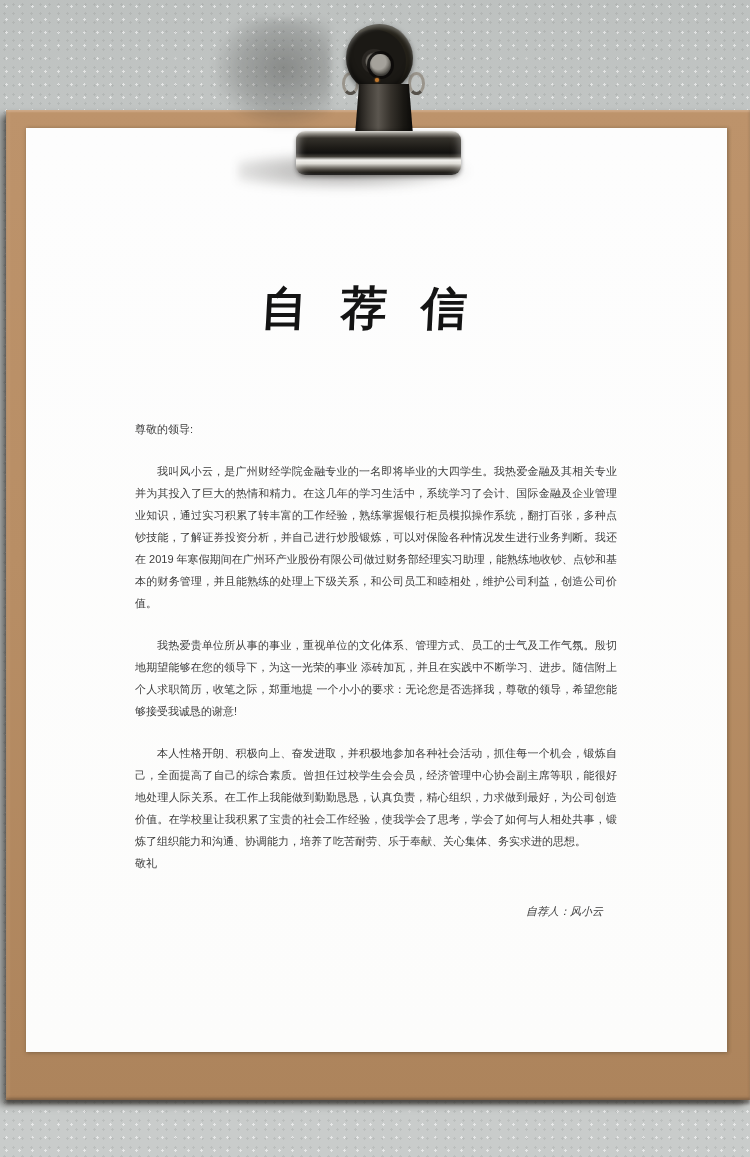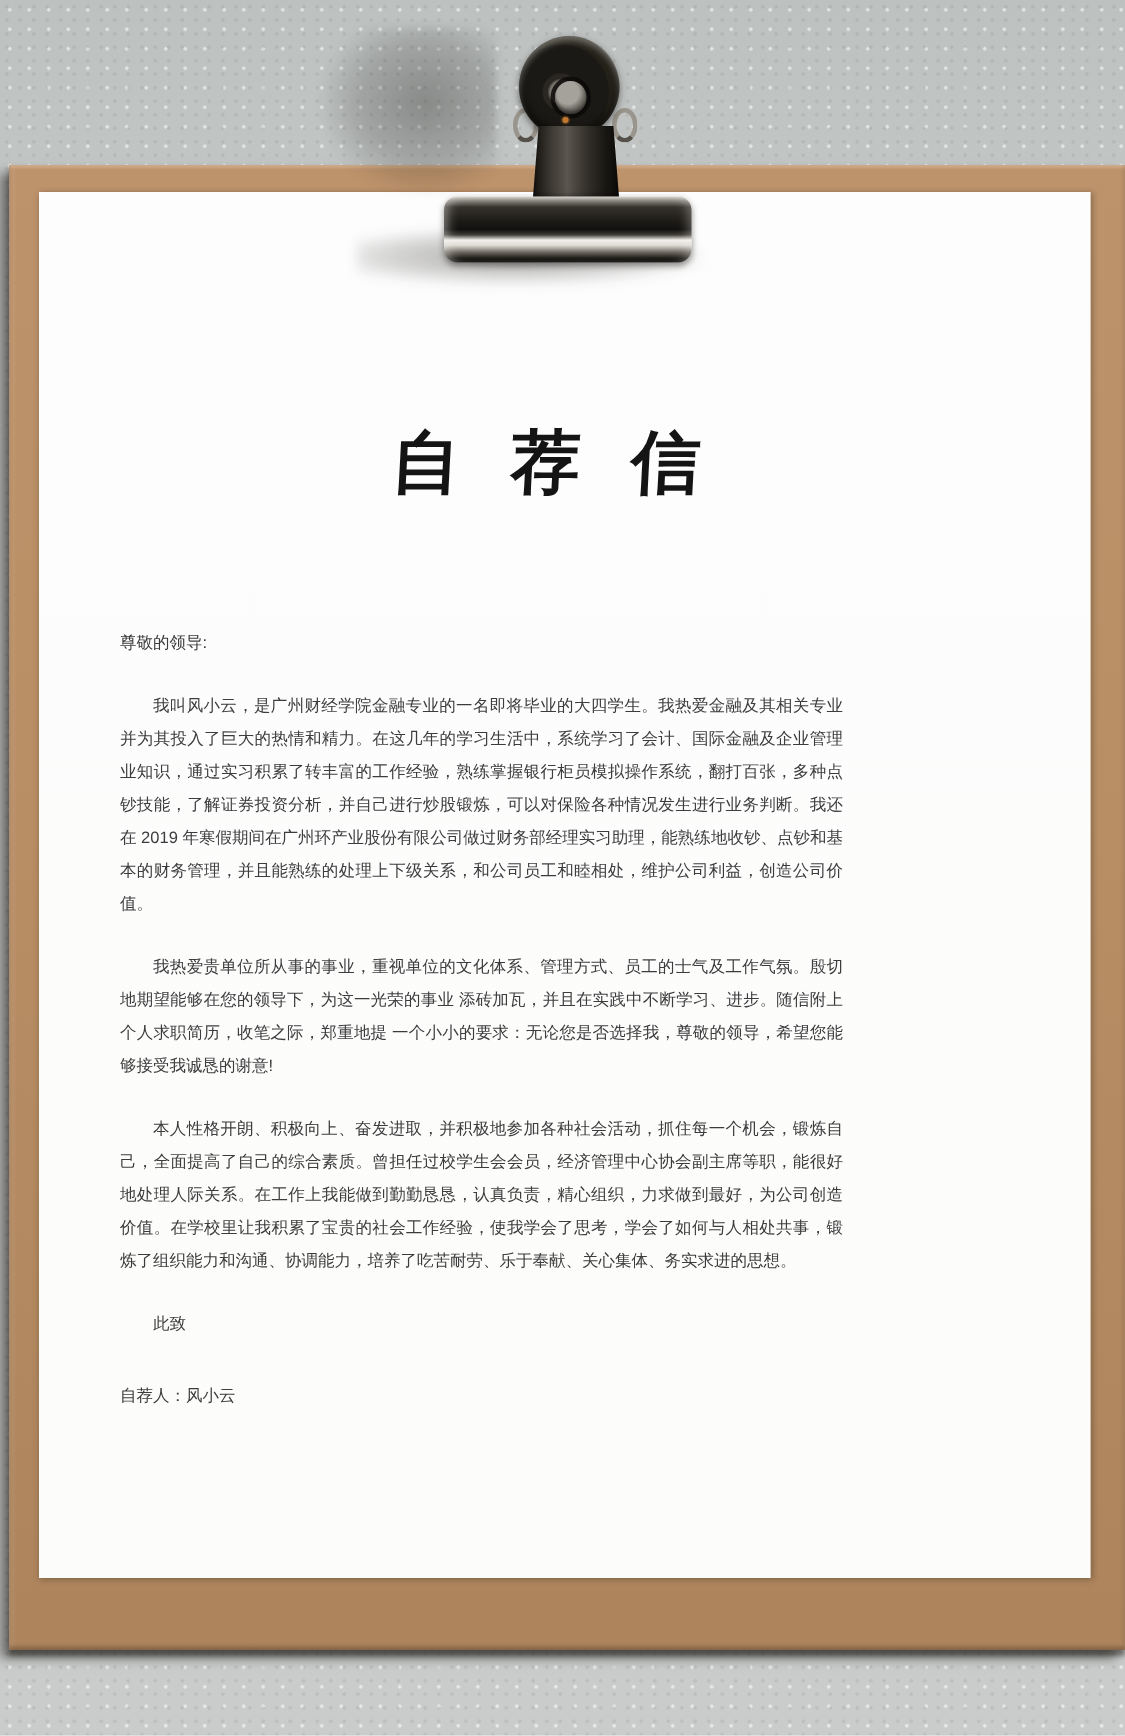--- a/index.html
+++ b/index.html
@@ -28,28 +28,28 @@
     background:linear-gradient(180deg,#fdfdfd 0%,#fcfcfb 100%);
     box-shadow:0 1px 4px rgba(80,66,50,0.35), 2px 0 3px rgba(90,74,56,0.25);
   }
   
   .letter-title{
     margin:152px 0 0 0;text-align:center;transform:translateX(-8px) skewX(-3deg);
     font-family:"DejaVu Serif",serif;font-weight:900;font-size:46px;line-height:56px;
     letter-spacing:9px;color:#141414;
   }
   .letter-body{
-    width:482px;margin:82px auto 0 54px;
+    width:482px;margin:82px auto 0 109px;
     font-size:11px;line-height:22px;color:#3c3c3c;text-align:justify;
   }
   .letter-body p{margin:0;}
   .indent{text-indent:2em;}
   .para{margin-top:20px !important;}
   .cizhi{margin-top:20px !important;}
-  .signature{margin-top:26px !important;text-align:left;padding-right:14px;}
+  .signature{margin-top:26px !important;text-align:right;padding-right:14px;font-style:italic;}
   
   .clip-wall-shadow{
     position:absolute;left:213px;top:18px;width:118px;height:112px;
     background:radial-gradient(ellipse at 60% 45%,rgba(28,28,26,0.34) 0%,rgba(28,28,26,0.18) 45%,rgba(28,28,26,0) 72%);
     filter:blur(3px);
   }
   .clip-bar-shadow{
     position:absolute;left:238px;top:152px;width:230px;height:38px;
     background:radial-gradient(ellipse at 45% 50%,rgba(30,28,24,0.38) 0%,rgba(30,28,24,0.16) 50%,rgba(30,28,24,0) 75%);
     filter:blur(4px);
@@ -99,21 +99,21 @@
   <div class="clipboard">
     <div class="paper">
 
       <h1 class="letter-title">自 荐 信</h1>
 
       <div class="letter-body">
         <p class="salutation">尊敬的领导:</p>
         <p class="para indent">我叫风小云，是广州财经学院金融专业的一名即将毕业的大四学生。我热爱金融及其相关专业并为其投入了巨大的热情和精力。在这几年的学习生活中，系统学习了会计、国际金融及企业管理业知识，通过实习积累了转丰富的工作经验，熟练掌握银行柜员模拟操作系统，翻打百张，多种点钞技能，了解证券投资分析，并自己进行炒股锻炼，可以对保险各种情况发生进行业务判断。我还在 2019 年寒假期间在广州环产业股份有限公司做过财务部经理实习助理，能熟练地收钞、点钞和基本的财务管理，并且能熟练的处理上下级关系，和公司员工和睦相处，维护公司利益，创造公司价值。</p>
         <p class="para indent">我热爱贵单位所从事的事业，重视单位的文化体系、管理方式、员工的士气及工作气氛。殷切地期望能够在您的领导下，为这一光荣的事业 添砖加瓦，并且在实践中不断学习、进步。随信附上个人求职简历，收笔之际，郑重地提 一个小小的要求：无论您是否选择我，尊敬的领导，希望您能够接受我诚恳的谢意!</p>
         <p class="para indent">本人性格开朗、积极向上、奋发进取，并积极地参加各种社会活动，抓住每一个机会，锻炼自己，全面提高了自己的综合素质。曾担任过校学生会会员，经济管理中心协会副主席等职，能很好地处理人际关系。在工作上我能做到勤勤恳恳，认真负责，精心组织，力求做到最好，为公司创造价值。在学校里让我积累了宝贵的社会工作经验，使我学会了思考，学会了如何与人相处共事，锻炼了组织能力和沟通、协调能力，培养了吃苦耐劳、乐于奉献、关心集体、务实求进的思想。</p>
-        <p class="cizhi indent">此致</p>
+        <p class="jingli">敬礼</p>
         <p class="signature">自荐人：风小云</p>
       </div>
 
     </div>
   </div>
 
   <div class="clip-wall-shadow"></div>
 
   <div class="clip-bar-shadow"></div>
 

